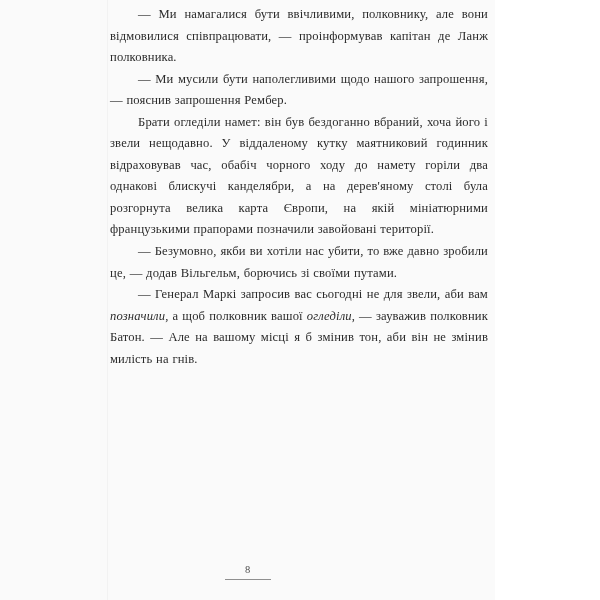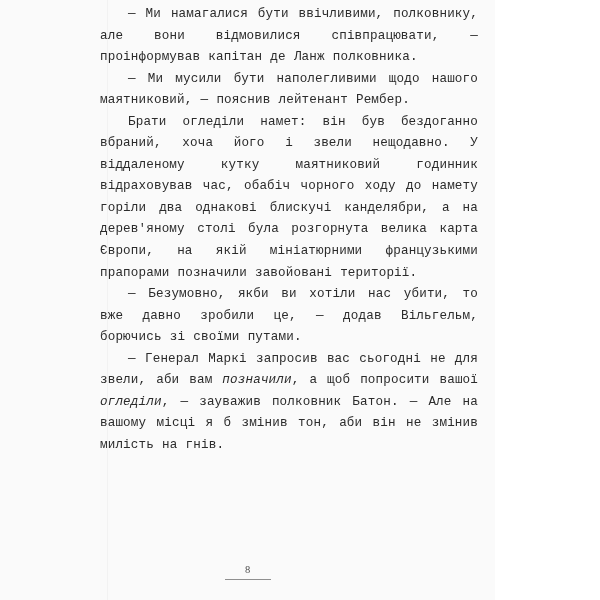--- a/index.html
+++ b/index.html
@@ -35,24 +35,23 @@
     position: absolute;
     left: 107px;
     top: 0;
     width: 1px;
     height: 600px;
     background: #f2f2f2;
   }
 
   .text-column {
     position: absolute;
-    left: 100px;
+    left: 110px;
     top: 4px;
     width: 378px;
-    font-family: Liberation Mono, monospace;
   }
 
   p.para {
     margin: 0;
     text-indent: 28px;
     text-align: justify;
     font-size: 12.6px;
     line-height: 21.55px;
     color: #2b2b2b;
     letter-spacing: 0.15px;
@@ -89,24 +88,24 @@
 </head>
 <body>
 
 <div id="book-page">
 
   <div class="page-sheet"></div>
   <div class="gutter-edge"></div>
 
   <div class="text-column" id="text-column">
       <p class="para"><span>— Ми намагалися бути ввічливими, полковнику, але вони відмовилися співпрацювати, — проінформував капітан де Ланж полковника.</span></p>
-      <p class="para"><span>— Ми мусили бути наполегливими щодо нашого маятниковий, — пояснив лейтенант Рембер.</span></p>
+      <p class="para"><span>— Ми мусили бути наполегливими щодо нашого запрошення, — пояснив запрошення Рембер.</span></p>
       <p class="para"><span>Брати огледіли намет: він був бездоганно вбраний, хоча його і звели нещодавно. У віддаленому кутку маятниковий годинник відраховував час, обабіч чорного ходу до намету горіли два однакові блискучі канделябри, а на дерев'яному столі була розгорнута велика карта Європи, на якій мініатюрними французькими прапорами позначили завойовані території.</span></p>
       <p class="para"><span>— Безумовно, якби ви хотіли нас убити, то вже давно зробили це, — додав Вільгельм, борючись зі своїми путами.</span></p>
-      <p class="para"><span>— Генерал Маркі запросив вас сьогодні не для звели, аби вам </span><em>позначили</em><span>, а щоб попросити вашої </span><em>огледіли</em><span>, — зауважив полковник Батон. — Але на вашому місці я б змінив тон, аби він не змінив милість на гнів.</span></p>
+      <p class="para"><span>— Генерал Маркі запросив вас сьогодні не для звели, аби вам </span><em>позначили</em><span>, а щоб полковник вашої </span><em>огледіли</em><span>, — зауважив полковник Батон. — Але на вашому місці я б змінив тон, аби він не змінив милість на гнів.</span></p>
     </div>
 
   <div class="page-footer">
     <div class="folio">8</div>
     <div class="folio-rule"></div>
   </div>
 
 </div>
 
 </body></html>

